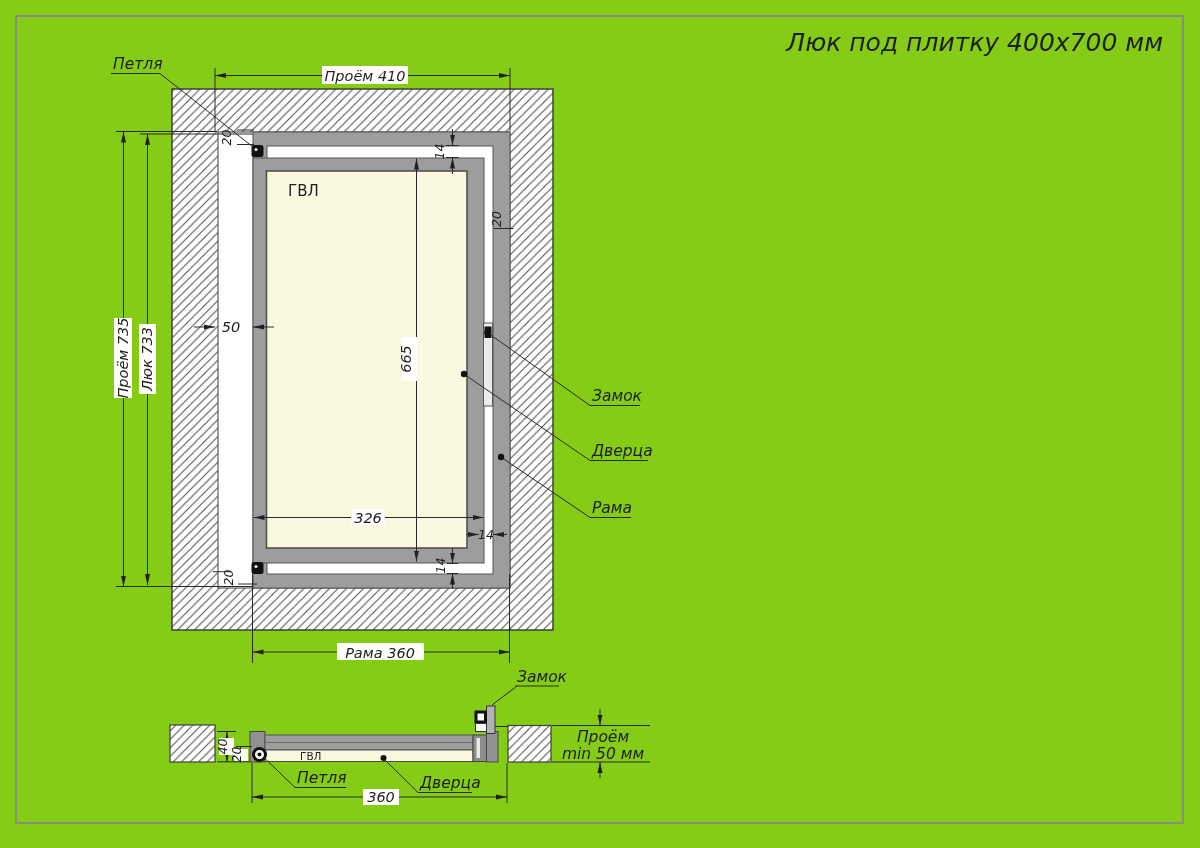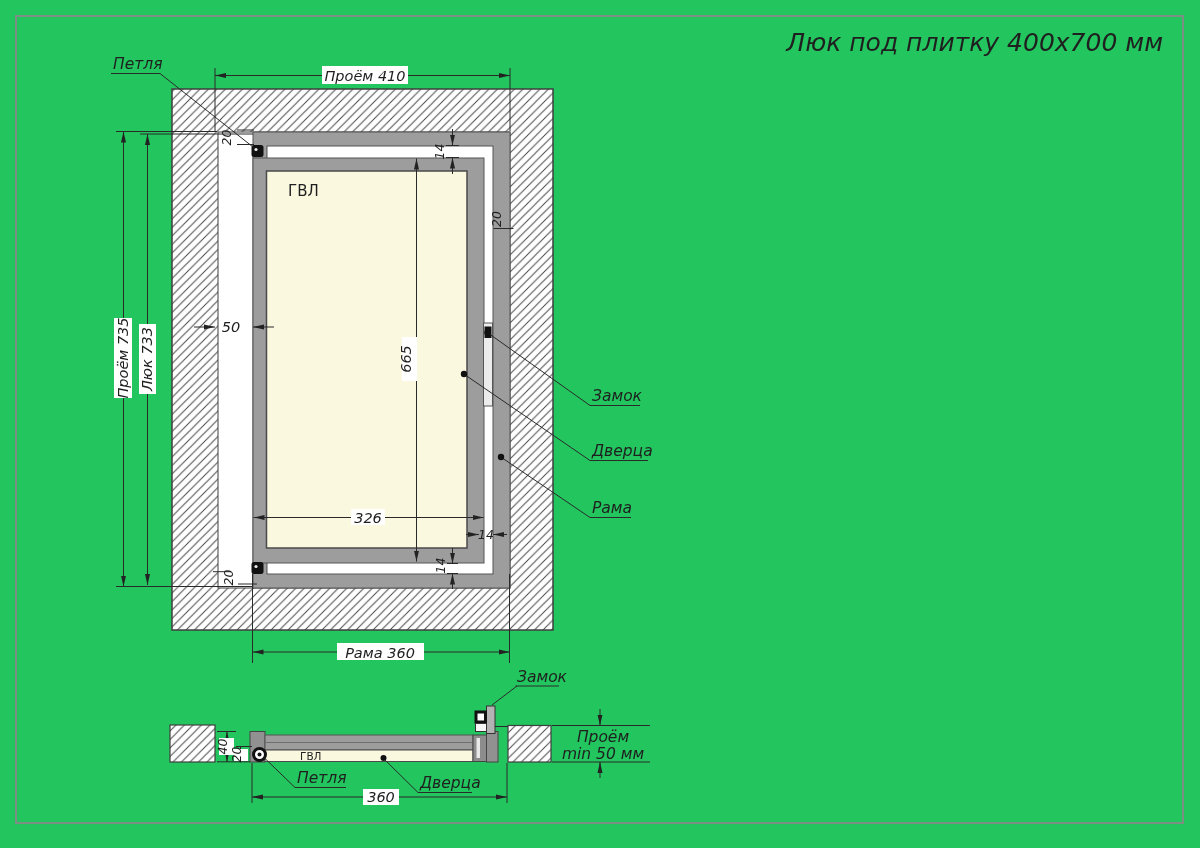--- a/index.html
+++ b/index.html
@@ -1,16 +1,16 @@
 <!DOCTYPE html>
 <html><head>
 <meta charset="utf-8">
 <style>
   html,body{margin:0;padding:0;background:#fff;}
-  #page{position:relative;width:1200px;height:848px;background:#22c55e;overflow:hidden;
+  #page{position:relative;width:1200px;height:848px;background:#84cc16;overflow:hidden;
         font-family:"DejaVu Sans", sans-serif;}
   svg{position:absolute;left:0;top:0;}
   text{fill:#1f1f1f;}
   .title{font:italic 25px "DejaVu Sans", sans-serif;}
   .dim{font:italic 14.5px "DejaVu Sans", sans-serif;}
   .dims{font:italic 12.5px "DejaVu Sans", sans-serif;}
   .lbl{font:italic 15.5px "DejaVu Sans", sans-serif;}
   .plain{font:15px "DejaVu Sans", sans-serif;}
   .plainsm{font:10.5px "DejaVu Sans", sans-serif;}
 </style>

